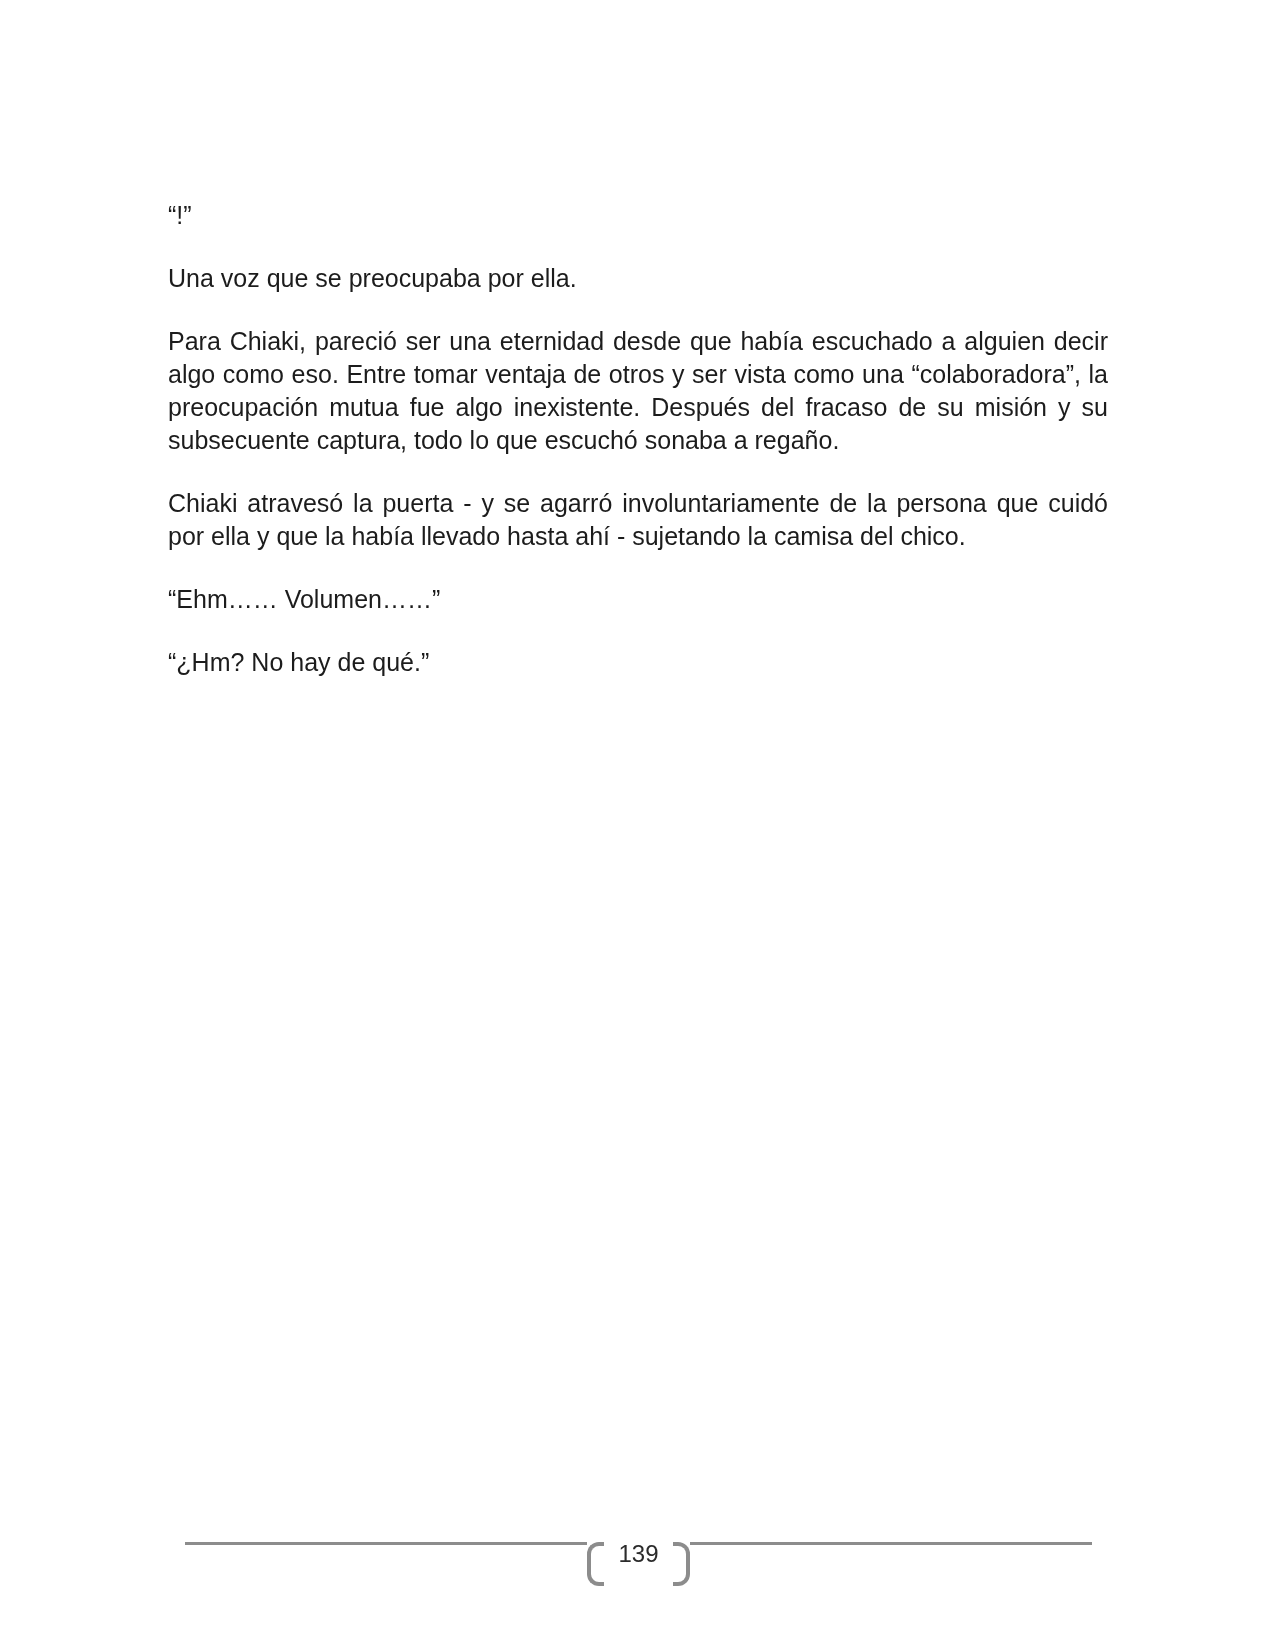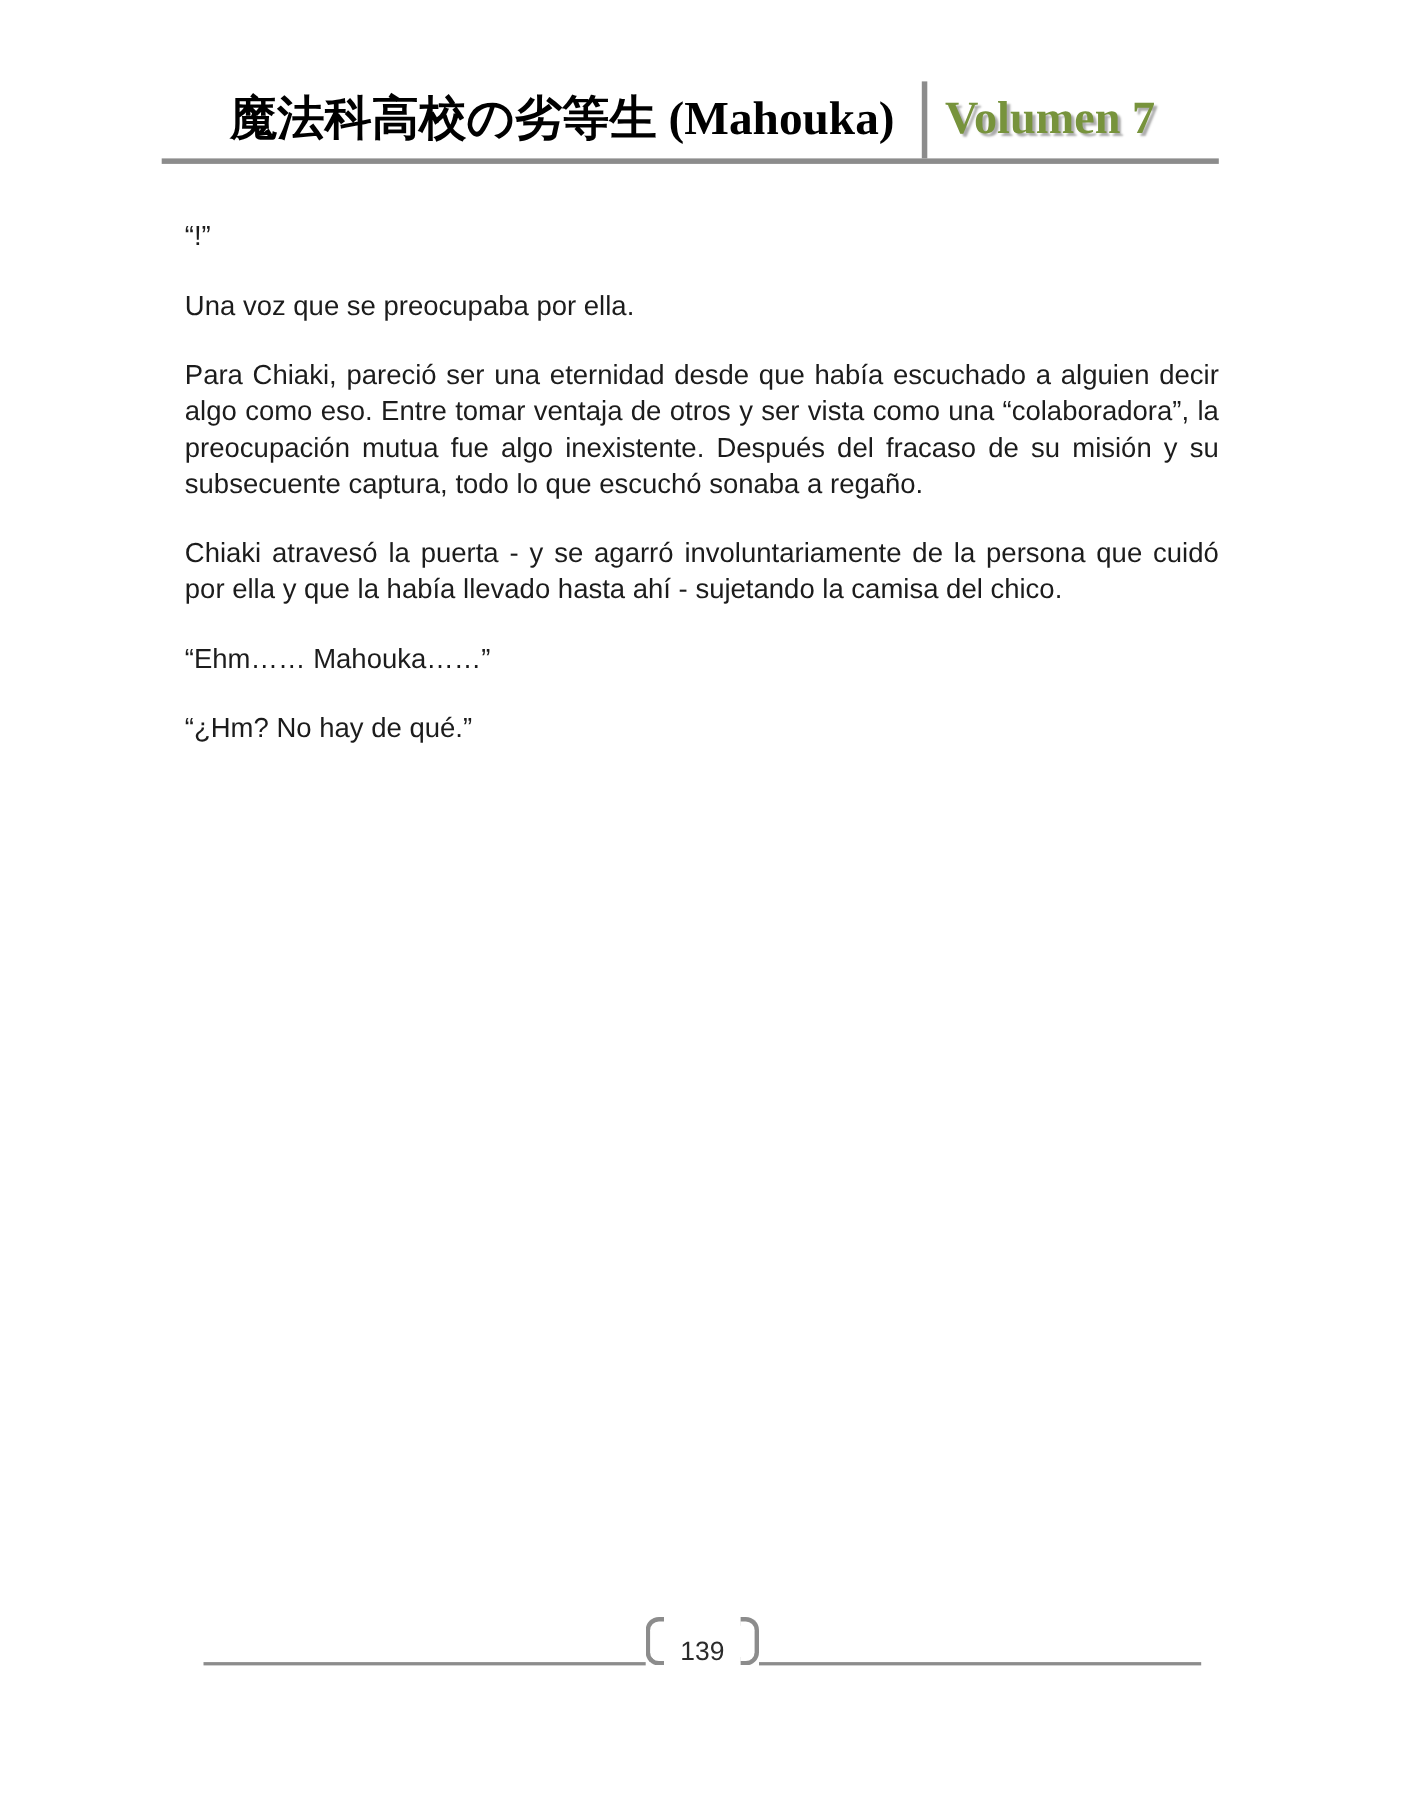--- a/index.html
+++ b/index.html
@@ -66,25 +66,25 @@
   }
   .body-text p {
     margin: 0 0 30px 0;
     text-align: justify;
   }
 
   
   .footer {
     position: absolute;
     left: 185px;
-    top: 1462px;
+    top: 1542px;
     width: 907px;
     height: 52px;
     display: flex;
-    align-items: flex-end;
+    align-items: flex-start;
   }
   .footer-rule {
     flex: 1;
     height: 3px;
     background: var(--rule, #8c8c8c);
   }
   .bracket {
     width: 17px;
     height: 44px;
     box-sizing: border-box;
@@ -105,32 +105,27 @@
     font-size: 24px;
     color: #2b2b2b;
     line-height: 1;
   }
 </style>
 </head>
 <body>
 
 <div class="page">
 
-  <div class="header">
-    <span class="header-title">魔法科高校の劣等生 (Mahouka)</span>
-    <div class="header-vbar"></div>
-    <span class="volume-label">Volumen 7</span>
-  </div>
 
   <div class="body-text">
     <p>“!”</p>
     <p>Una voz que se preocupaba por ella.</p>
     <p>Para Chiaki, pareció ser una eternidad desde que había escuchado a alguien decir algo como eso. Entre tomar ventaja de otros y ser vista como una “colaboradora”, la preocupación mutua fue algo inexistente. Después del fracaso de su misión y su subsecuente captura, todo lo que escuchó sonaba a regaño.</p>
     <p>Chiaki atravesó la puerta - y se agarró involuntariamente de la persona que cuidó por ella y que la había llevado hasta ahí - sujetando la camisa del chico.</p>
-    <p>“Ehm…… Mahouka……”</p>
+    <p>“Ehm…… Volumen……”</p>
     <p>“¿Hm? No hay de qué.”</p>
   </div>
 
   <div class="footer">
     <div class="footer-rule"></div>
     <div class="bracket bracket-left"></div>
     <span class="page-number">139</span>
     <div class="bracket bracket-right"></div>
     <div class="footer-rule"></div>
   </div>

